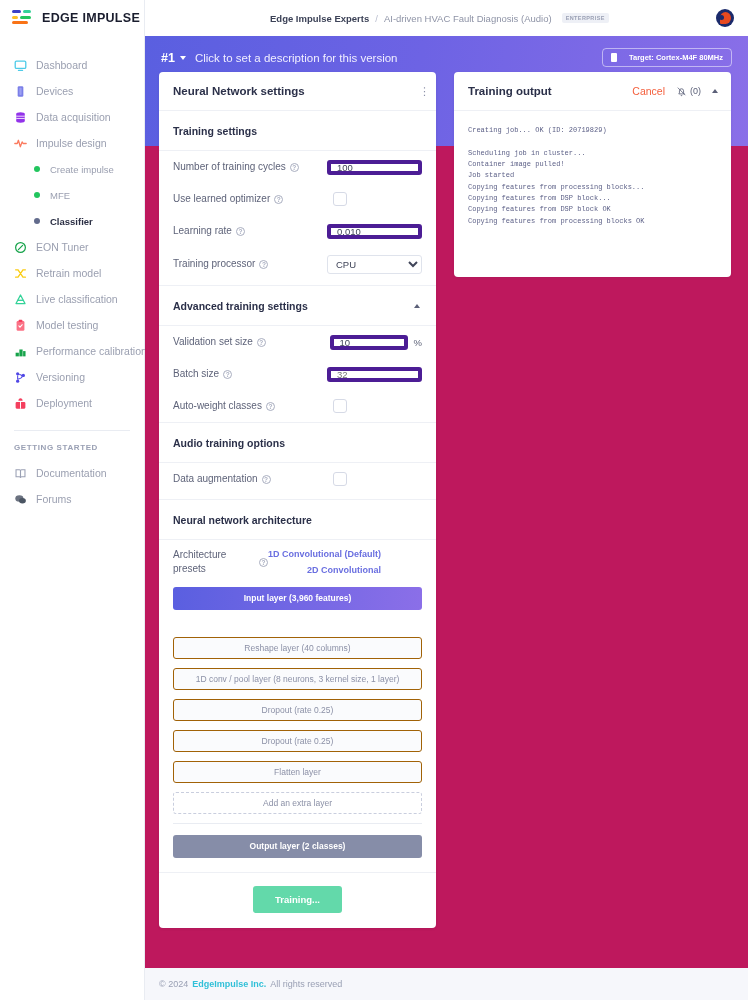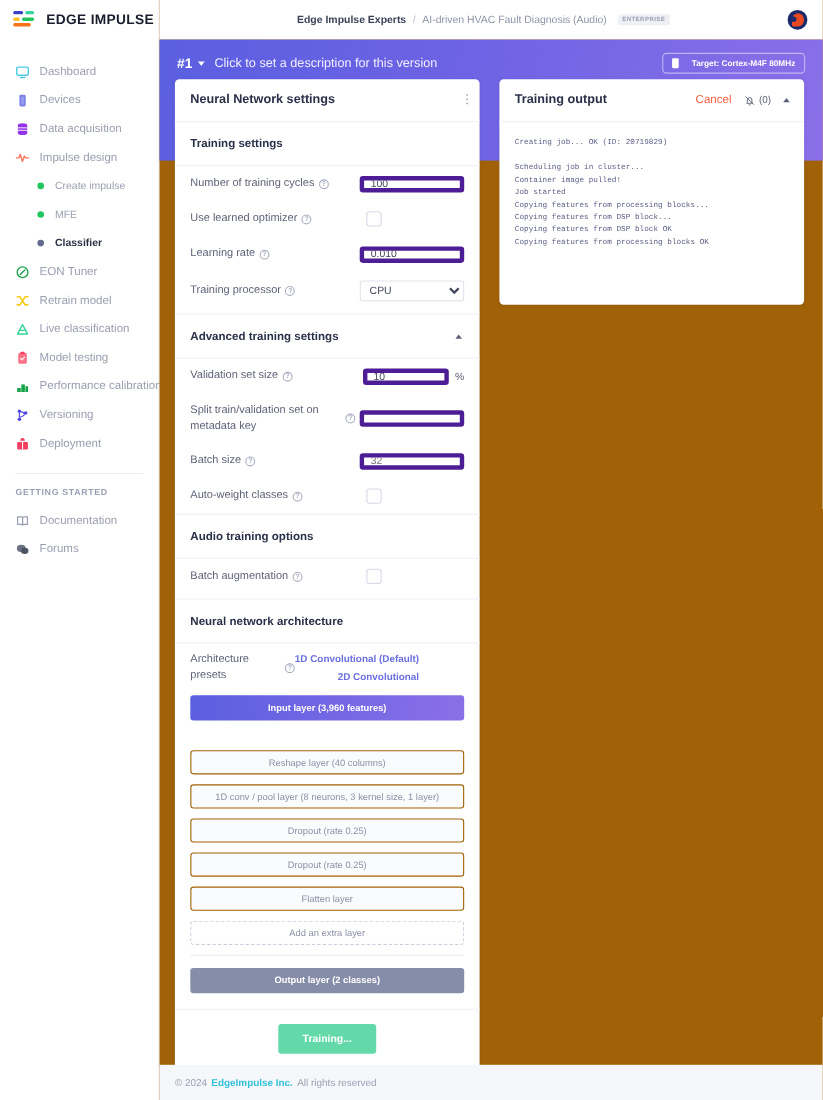--- a/index.html
+++ b/index.html
@@ -44,21 +44,21 @@
   .sub-item { padding-left: 34px; gap: 10px; height: 26px; text-align: center; }
   .sub-item .dot { width: 6px; height: 6px; border-radius: 50%; flex: 0 0 6px; }
   .sub-item .label { font-size: 9.5px; }
   .nav-sep { height: 1px; background: #e9ecf2; margin: 14px 14px 12px 14px; }
   .nav-heading {
     font-size: 8px; font-weight: bold; letter-spacing: .6px;
     color: #9aa0b4; padding-left: 14px; margin-bottom: 8px;
   }
 
   
-  .main { flex: 1 1 auto; position: relative; background: #a16207; }
+  .main { flex: 1 1 auto; position: relative; background: #be185d; }
   .topbar {
     height: 36px; background: #fff; display: flex; align-items: center;
     justify-content: space-between; padding: 0 14px 0 0; position: relative;
   }
   .crumbs { display: flex; align-items: center; gap: 6px; margin-left: 125px; }
   .crumb-org { font-size: 9.5px; font-weight: bold; color: #3c4257; }
   .crumb-sl { font-size: 9.5px; color: #b9bece; }
   .crumb-proj { font-size: 9.5px; color: #8e93a6; }
   .badge-ent {
     font-size: 5.5px; font-weight: bold; letter-spacing: .4px; color: #9aa0b4;
@@ -457,29 +457,20 @@
             <span class="flabel">
                 <span>Validation set size</span>
                 <span class="qmark">?</span>
               </span>
             <span class="fctl">
               <input class="txtinput" style="width: 78px;" value="10">
               <span class="pct">%</span>
             </span>
           </div>
 
-          <div class="frow">
-            <span class="flabel">
-                <span>Split train/validation set on metadata key</span>
-                <span class="qmark">?</span>
-              </span>
-            <span class="fctl">
-                <input class="txtinput" value="" style="">
-              </span>
-          </div>
 
           <div class="frow">
             <span class="flabel">
                 <span>Batch size</span>
                 <span class="qmark">?</span>
               </span>
             <span class="fctl">
                 <input class="txtinput muted" placeholder="32" style="">
               </span>
           </div>
@@ -494,21 +485,21 @@
               </span>
           </div>
 
 
           <div class="divider"></div>
           <div class="sec-title">Audio training options</div>
           <div class="divider"></div>
 
           <div class="frow" style="padding:9px 14px 12px 14px;">
             <span class="flabel">
-                <span>Batch augmentation</span>
+                <span>Data augmentation</span>
                 <span class="qmark">?</span>
               </span>
             <span class="fctl">
                 <span class="chk"></span>
               </span>
           </div>
 
           <div class="divider"></div>
           <div class="sec-title">Neural network architecture</div>
           <div class="divider"></div>

